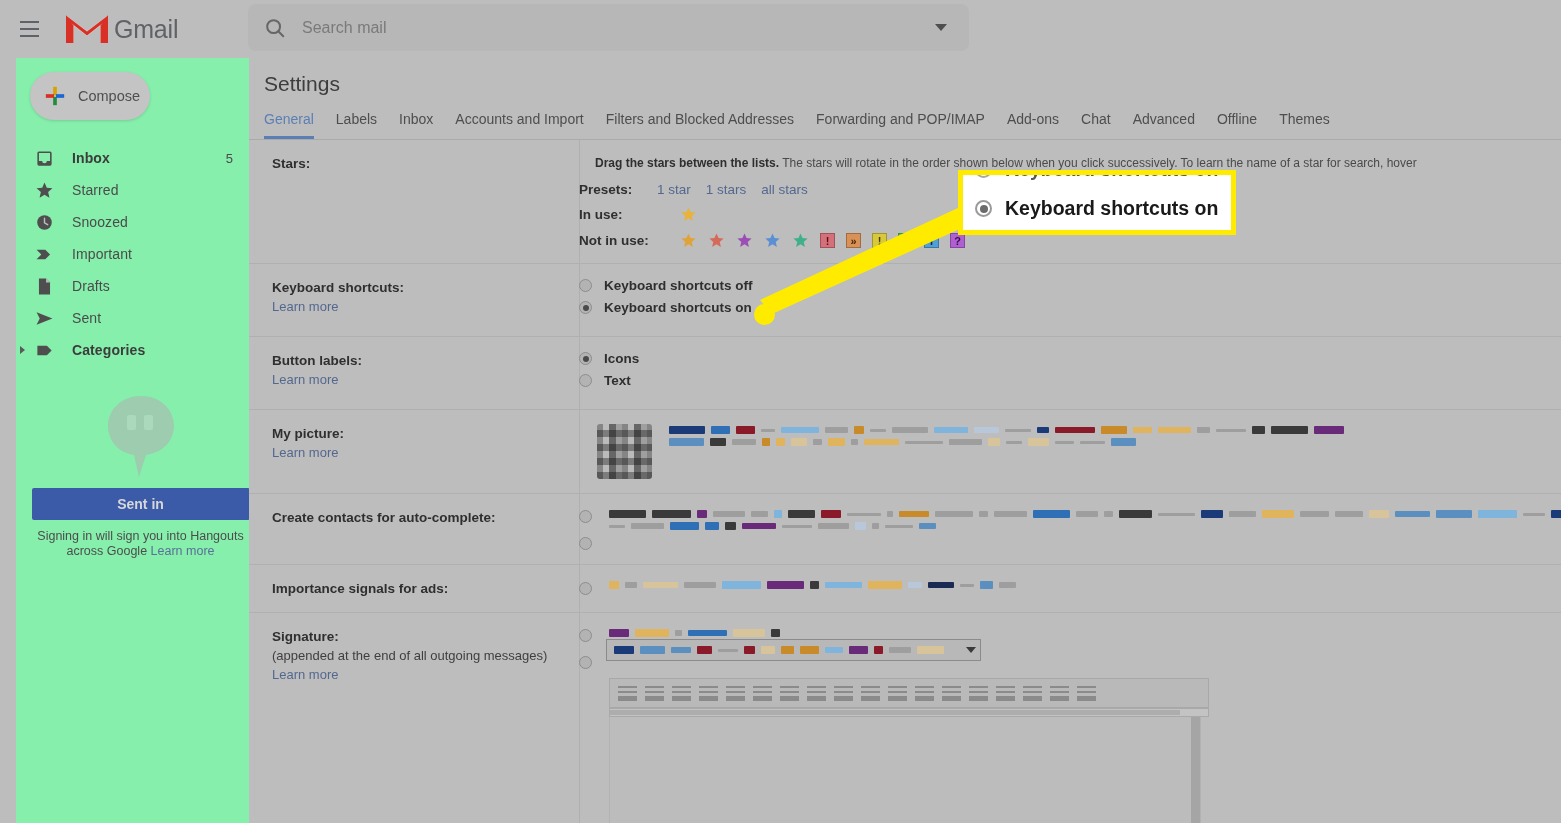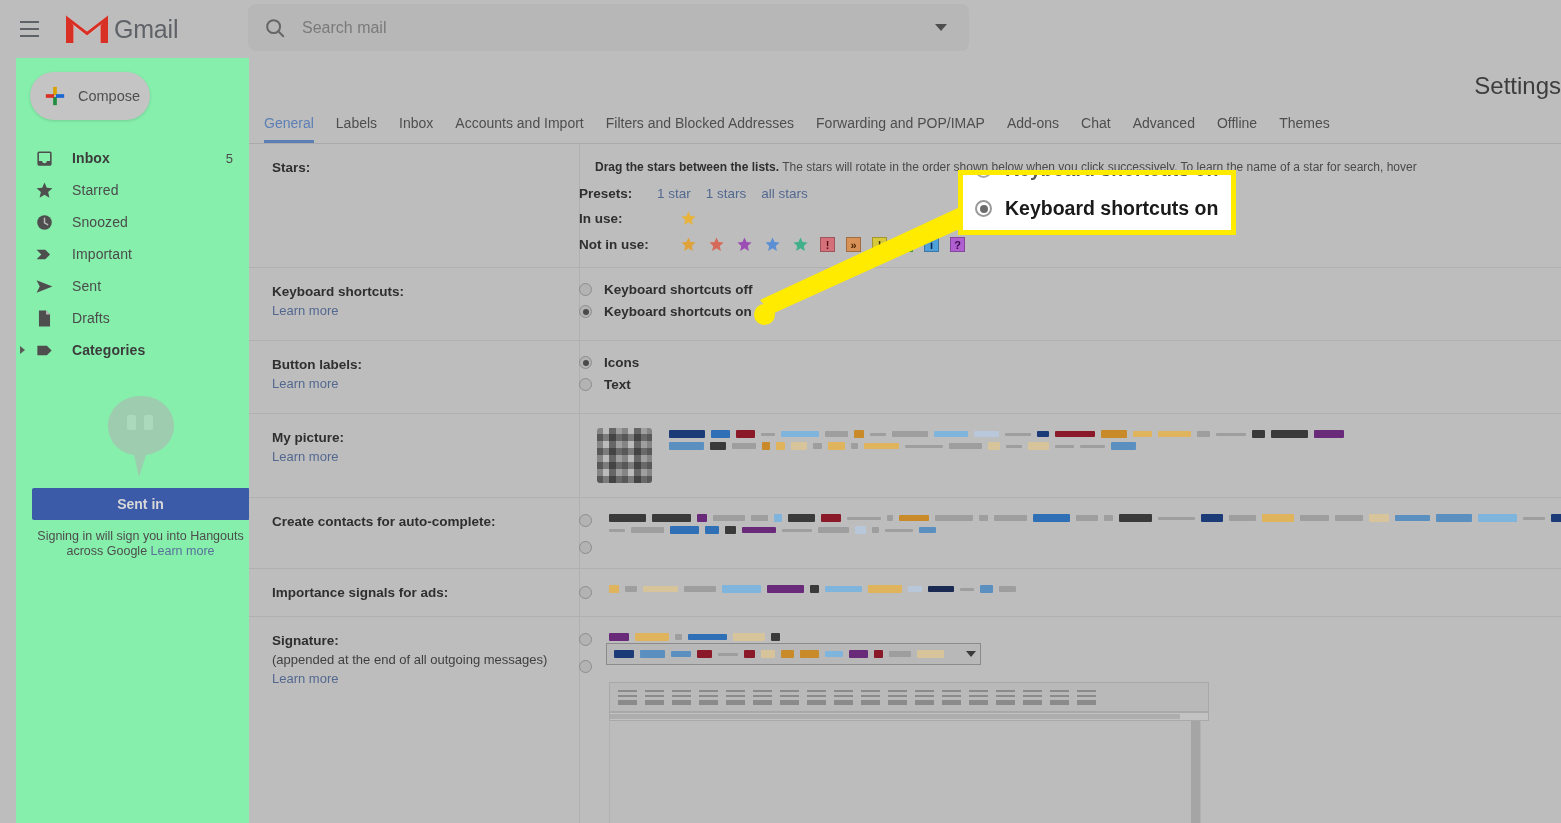--- a/index.html
+++ b/index.html
@@ -106,21 +106,21 @@
     font-size: 12.5px; color: #4d4d4d; line-height: 15px;
   }
   .hangouts-note a { color: #5a6f99; text-decoration: none; cursor: pointer; }
 
   
   .main {
     position: absolute; left: 249px; top: 58px;
     width: 1312px; height: 765px; background: #bdbdbd; overflow: hidden;
   }
   .page-title {
-    font-size: 24px; color: #3d3d3d; padding: 14px 0 0 15px; font-weight: 400; text-align: right;
+    font-size: 21px; color: #3d3d3d; padding: 14px 0 0 15px; font-weight: 400;
   }
   .tabs {
     margin-top: 15px; padding-left: 15px; height: 29px;
     border-bottom: 1px solid #aaa; display: flex; align-items: flex-start;
   }
   .tab {
     font-size: 14px; color: #4e4e4e; margin-right: 22px;
     padding-bottom: 9px; cursor: pointer; white-space: nowrap;
   }
   .tab.active { color: #5b7fb5; border-bottom: 3px solid #5b7fb5; font-weight: 400; }
@@ -338,34 +338,34 @@
           <svg width="19" height="19" viewBox="0 0 24 24">
               <path fill="#4e4e4e" d="M2 6h11l6 6-6 6H2l6-6z"></path>
             </svg>
         </span>
         <span class="nlabel">Important</span>
       </div>
 
       <div class="navitem">
         <span class="nicon">
           <svg width="19" height="19" viewBox="0 0 24 24">
-              <path fill="#4e4e4e" d="M2 4l20 8-20 8 4-8z"></path>
-            </svg>
-        </span>
-        <span class="nlabel">Sent</span>
-      </div>
-
-      <div class="navitem">
-        <span class="nicon">
-          <svg width="19" height="19" viewBox="0 0 24 24">
               <path fill="#4e4e4e" d="M5 2h9l5 5v15H5z"></path>
               <path fill="#bdbdbd" d="M14 2l5 5h-5z"></path>
             </svg>
         </span>
         <span class="nlabel">Drafts</span>
+      </div>
+
+      <div class="navitem">
+        <span class="nicon">
+          <svg width="19" height="19" viewBox="0 0 24 24">
+              <path fill="#4e4e4e" d="M2 4l20 8-20 8 4-8z"></path>
+            </svg>
+        </span>
+        <span class="nlabel">Sent</span>
       </div>
 
       <div class="navitem bold">
         <span class="cat-arrow"></span>
         <span class="nicon">
           <svg width="19" height="19" viewBox="0 0 24 24">
               <path fill="#4e4e4e" d="M3 6h12l6 6-6 6H3z"></path>
             </svg>
         </span>
         <span class="nlabel">Categories</span>

